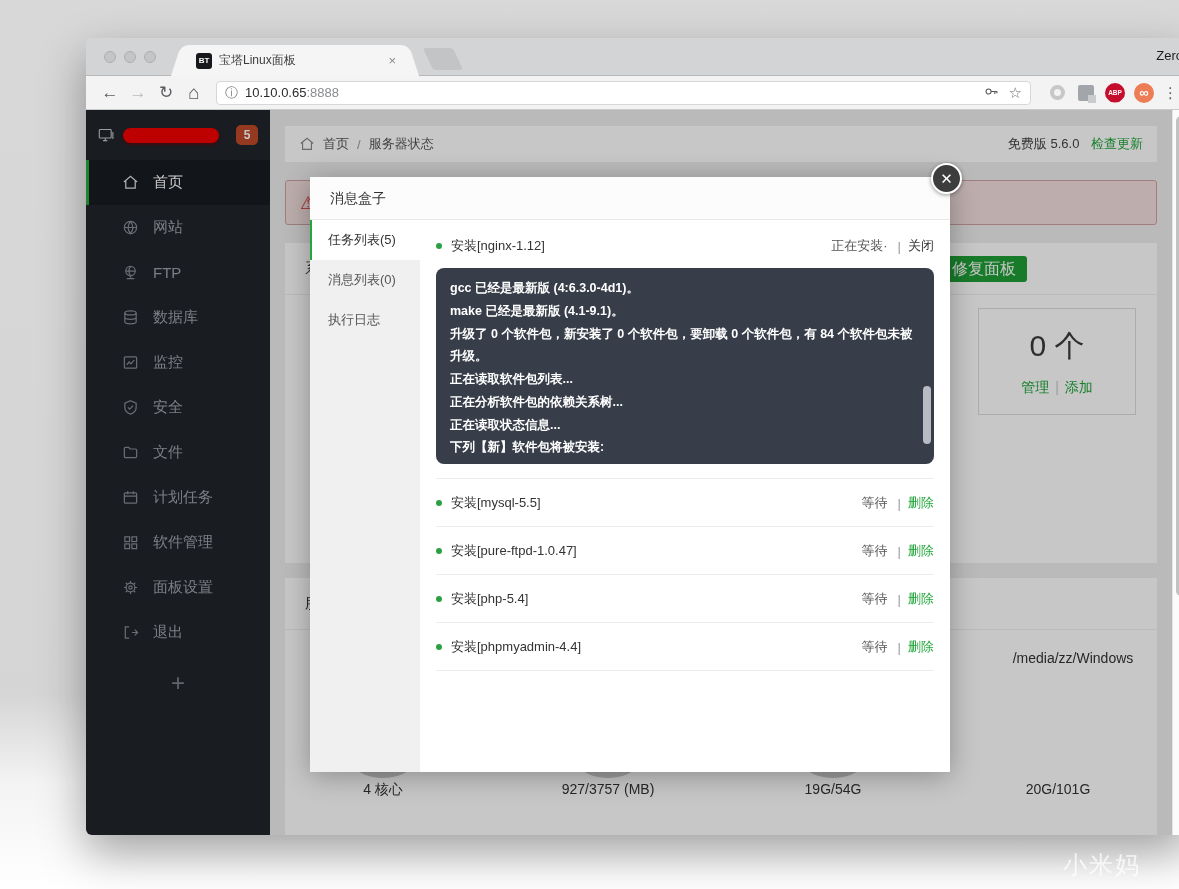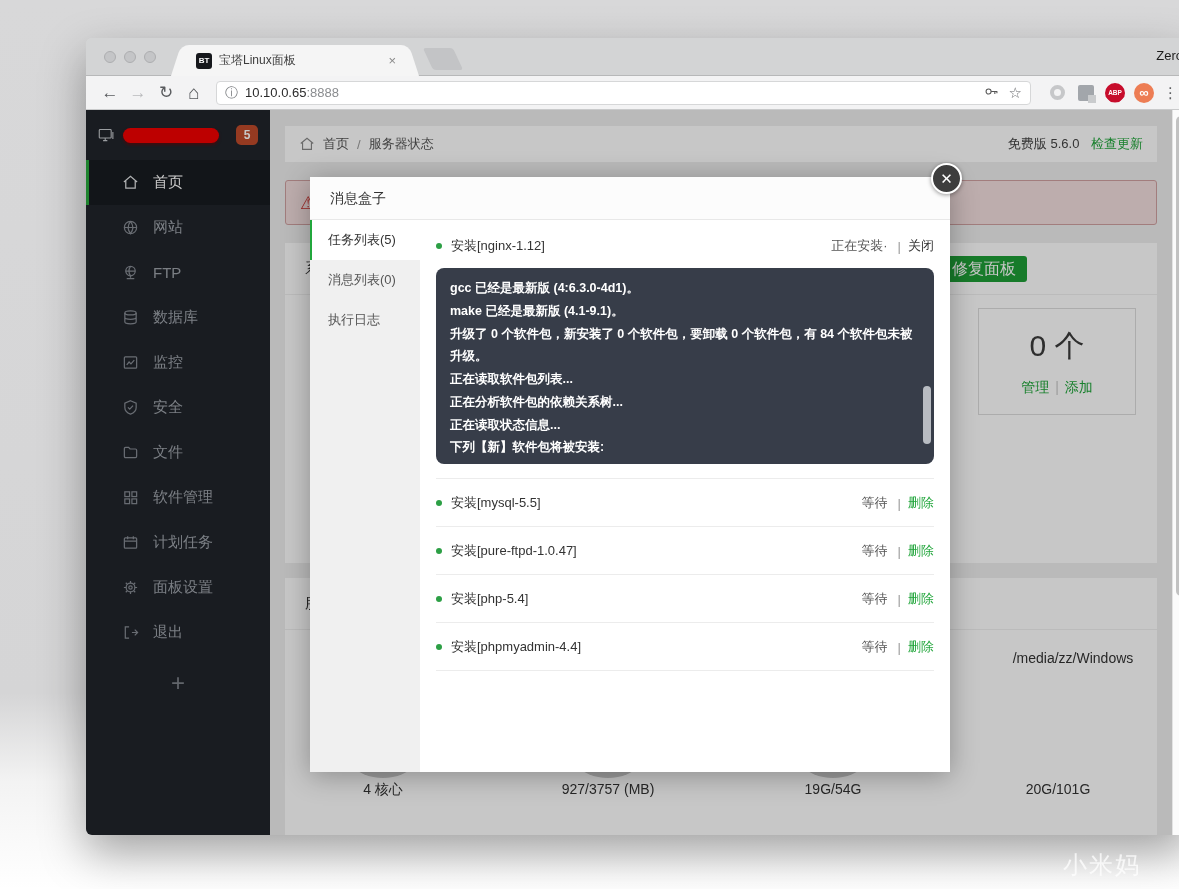--- a/index.html
+++ b/index.html
@@ -254,33 +254,33 @@
         <span>安全</span>
       </div>
       <div class="sb-item">
         <svg class="ic" viewBox="0 0 18 18">
             <path d="M2.5 5 C2.5 4.2 3 3.5 3.8 3.5 H7 L8.5 5.3 H14.2 C15 5.3 15.5 5.9 15.5 6.7 V13 C15.5 13.8 15 14.5 14.2 14.5 H3.8 C3 14.5 2.5 13.8 2.5 13 Z"></path>
           </svg>
         <span>文件</span>
       </div>
       <div class="sb-item">
         <svg class="ic" viewBox="0 0 18 18">
+            <rect x="2.5" y="4" width="13" height="11" rx="1"></rect>
+            <path d="M2.5 7.5 H15.5 M6 2.5 V5.5 M12 2.5 V5.5"></path>
+          </svg>
+        <span>计划任务</span>
+      </div>
+      <div class="sb-item">
+        <svg class="ic" viewBox="0 0 18 18">
             <rect x="3" y="3" width="5" height="5"></rect>
             <rect x="10.5" y="3" width="5" height="5"></rect>
             <rect x="3" y="10.5" width="5" height="5"></rect>
             <rect x="10.5" y="10.5" width="5" height="5"></rect>
           </svg>
         <span>软件管理</span>
-      </div>
-      <div class="sb-item">
-        <svg class="ic" viewBox="0 0 18 18">
-            <rect x="2.5" y="4" width="13" height="11" rx="1"></rect>
-            <path d="M2.5 7.5 H15.5 M6 2.5 V5.5 M12 2.5 V5.5"></path>
-          </svg>
-        <span>计划任务</span>
       </div>
       <div class="sb-item">
         <svg class="ic" viewBox="0 0 18 18">
             <circle cx="9" cy="9" r="4.6"></circle>
             <circle cx="9" cy="9" r="1.8"></circle>
             <path d="M9 2 V4.4 M9 13.6 V16 M2 9 H4.4 M13.6 9 H16 M4 4 L5.7 5.7 M12.3 12.3 L14 14 M14 4 L12.3 5.7 M5.7 12.3 L4 14"></path>
           </svg>
         <span>面板设置</span>
       </div>
       <div class="sb-item">

